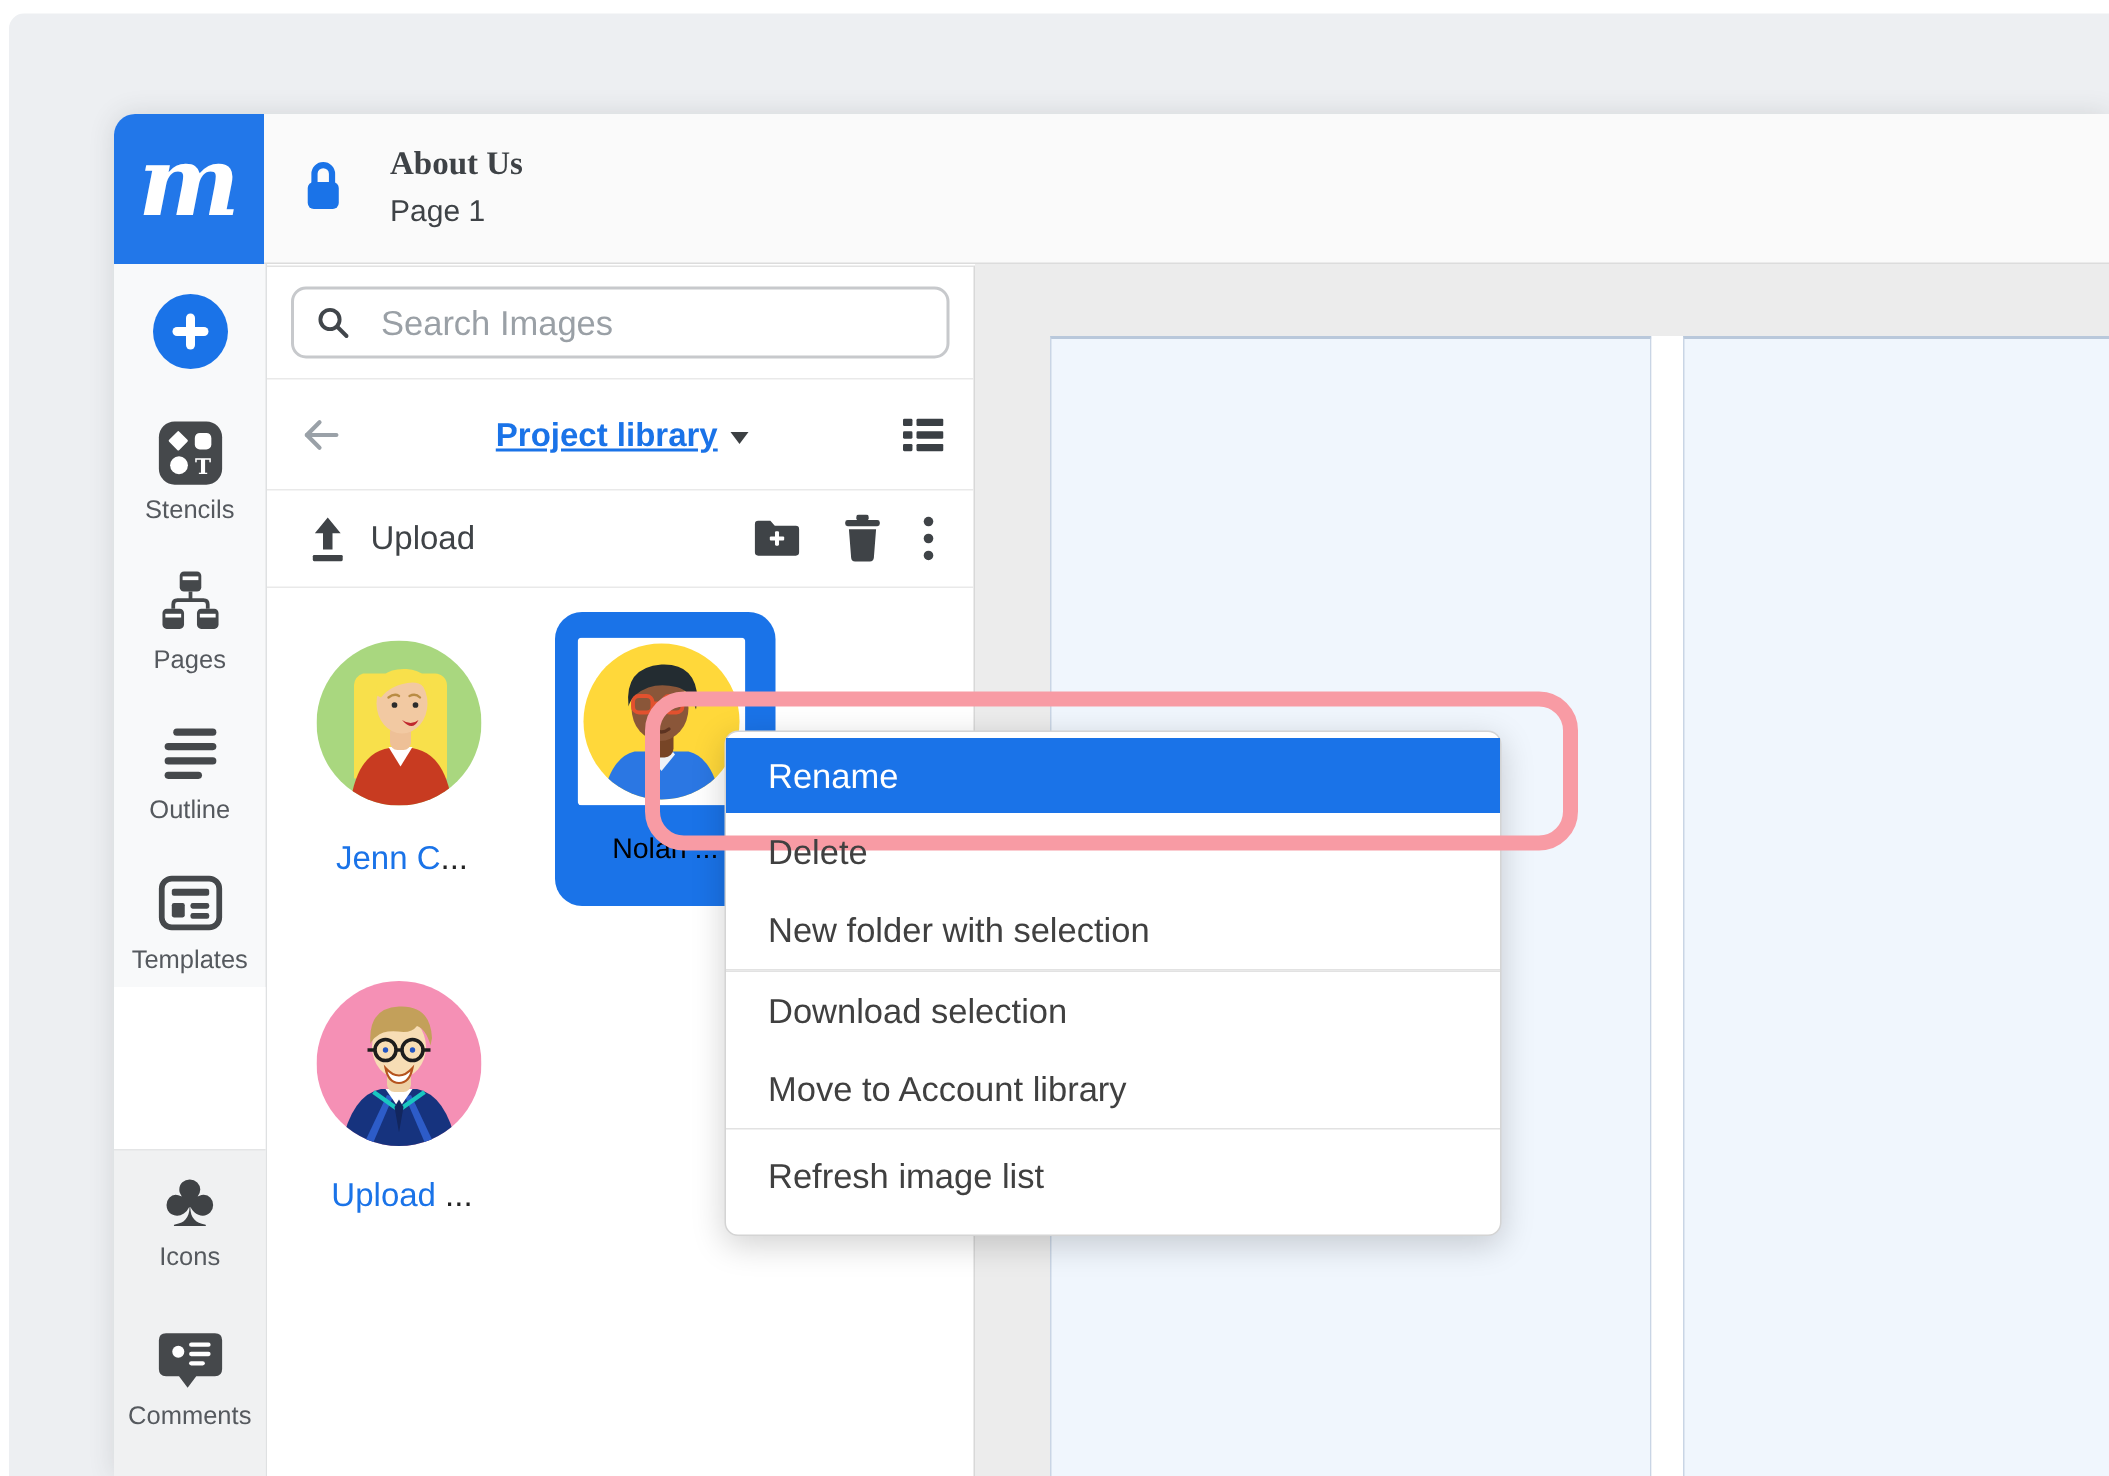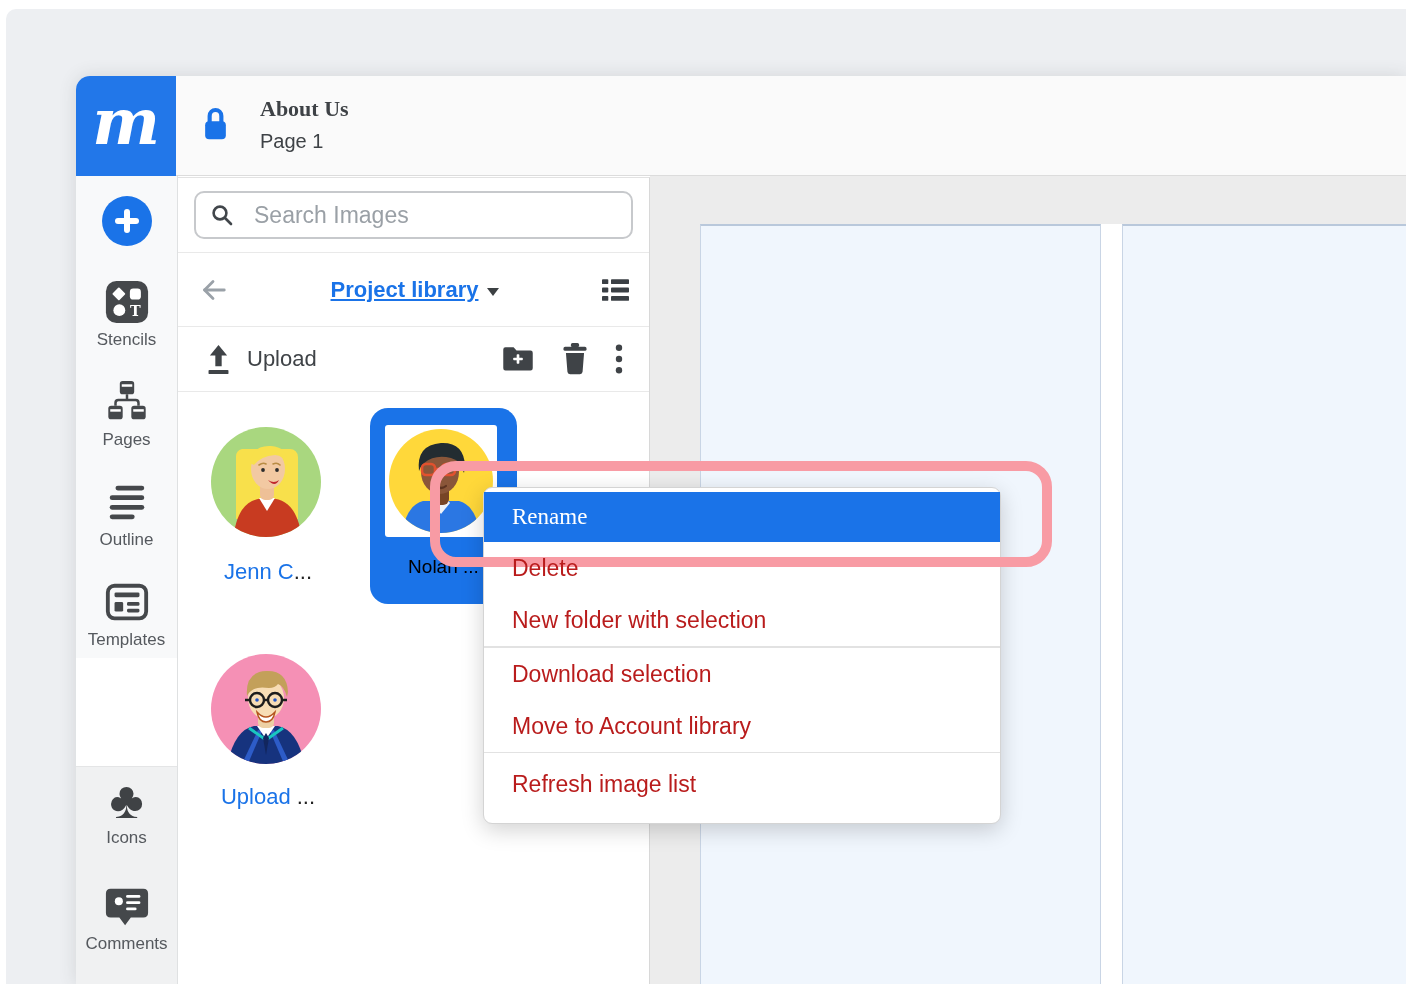--- a/index.html
+++ b/index.html
@@ -83,22 +83,22 @@
           border-top:2px solid #b9c8db; }
   #page-1 { left:50px; width:401px; border-left:1px solid #c9d5e5; border-right:1px solid #c9d5e5; }
   #page-gap { position:absolute; left:451px; width:21px; top:48px; bottom:0; background:#fff; }
   #page-2 { left:472px; right:0; border-left:1px solid #c9d5e5; }
 
   
   #context-menu { left:483px; top:487px; width:518px; background:#fff;
                   border:1px solid #d4d4d4; border-radius:9px;
                   box-shadow:0 6px 22px rgba(0,0,0,.18); padding:4px 0 8px; }
   .menu-item { display:flex; align-items:center; height:52px; padding-left:28px; cursor:pointer; }
-  .menu-item .menu-label { position:relative; z-index:6; font-size:23px; color:#b91c1c; }
-  .menu-item.highlighted { height:50px; background:var(--menu-highlight,#1a73e8);font-family:Liberation Serif, serif; }
+  .menu-item .menu-label { position:relative; z-index:6; font-size:23px; color:#404040; }
+  .menu-item.highlighted { height:50px; background:var(--menu-highlight,#1a73e8); }
   .menu-item.highlighted .menu-label { color:#fff; }
   .menu-item.tall { height:64px; }
   .menu-item.last { height:62px; }
   .menu-divider { height:1px; background:#e2e2e2; }
 
   
   #annotation-ring { left:430px; top:461px; width:622px; height:106px;
                      border:10px solid var(--annotation-pink,#f89ba4); border-radius:26px; z-index:5; }
 </style>
 </head>

